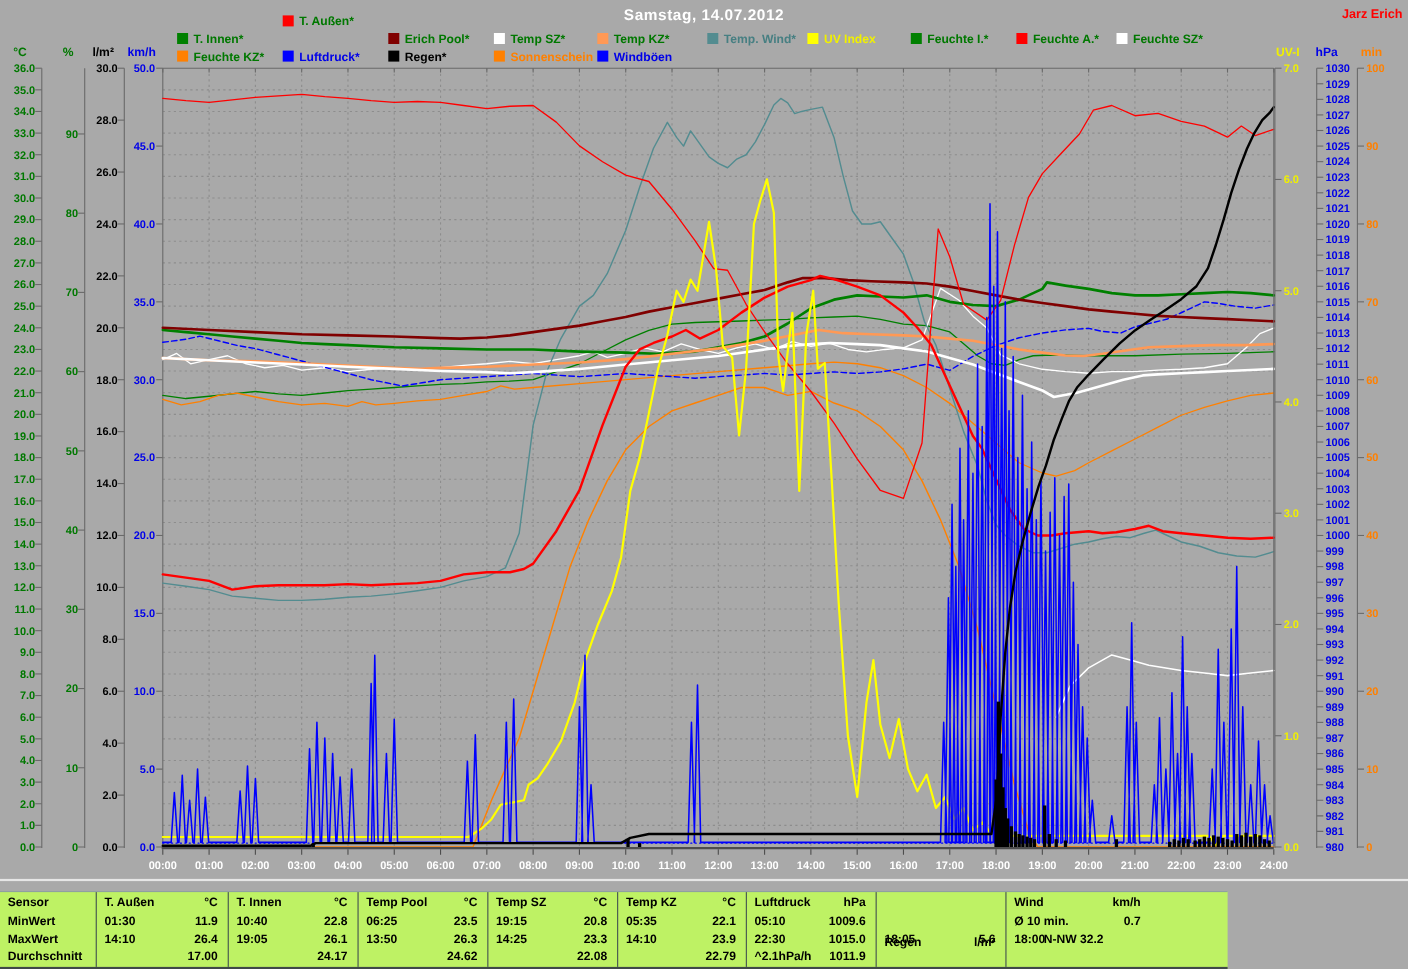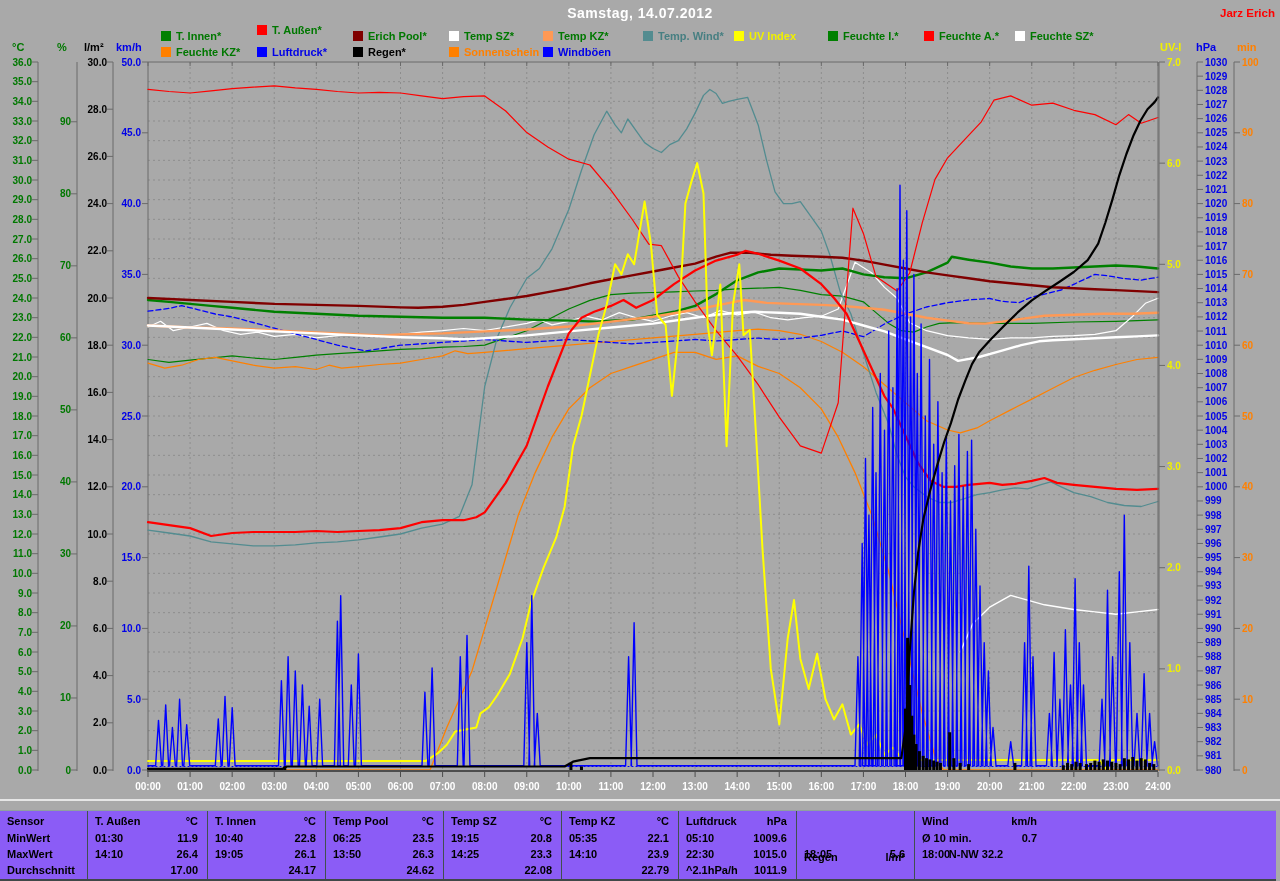--- a/index.html
+++ b/index.html
@@ -14,22 +14,22 @@
   }
   #watermark{
     position:absolute;top:7px;right:5px;
     color:#FF0000;font-size:11.5px;font-weight:bold;
   }
   #legend{position:absolute;top:0;left:0;width:1280px;height:62px;}
   .leg-item{position:absolute;height:12px;font-size:11px;font-weight:bold;white-space:nowrap;}
   .leg-sw{display:inline-block;width:10px;height:10px;margin-right:5px;vertical-align:-1px;}
   #chart{position:absolute;top:0;left:0;}
   #summary{
-    position:absolute;top:810px;left:0;width:1276px;height:68px;
-    background:#8b5cf6;border-top:1px solid #8FA0A0;border-bottom:2px solid #404848;
+    position:absolute;top:810px;left:0;width:1116px;height:68px;
+    background:#bef264;border-top:1px solid #8FA0A0;border-bottom:2px solid #404848;
     font-size:11px;font-weight:bold;color:#000;
   }
   .tcol{position:absolute;top:0;height:68px;border-left:1px solid #41504F;}
   .tcol.first{border-left:none;}
   .trow{position:absolute;left:0;height:16px;line-height:16px;white-space:nowrap;}
   .tl{position:absolute;left:7px;}
   .tr{position:absolute;text-align:right;}
   #edge3d{position:absolute;top:799px;left:0;width:1280px;height:2px;background:#E6E6E6;}
 </style>
 </head>
@@ -588,21 +588,21 @@
       <line x1="1158" y1="772" x2="1158" y2="777" stroke="#4D4D4D" stroke-width="1"></line>
       <text x="1158" y="790" fill="#FFFFFF" text-anchor="middle" font-size="10" font-weight="bold" font-family="&quot;Liberation Sans&quot;,sans-serif">24:00</text>
       <line x1="0" y1="800" x2="1280" y2="800" stroke="#E6E6E6" stroke-width="2"></line>
     </g>
   </svg>
 
 <div id="title">Samstag, 14.07.2012</div>
 <div id="watermark">Jarz Erich</div>
 <div id="legend">
     <span class="leg-item" style="left: 161px; top: 30px;"><span class="leg-sw" style="background: rgb(0, 128, 0);"></span><span style="color: rgb(0, 120, 0);">T. Innen*</span></span>
-    <span class="leg-item" style="left: 257px; top: 24px;"><span class="leg-sw" style="background: rgb(255, 0, 0);"></span><span style="color: rgb(0, 120, 0);">T. Außen*</span></span>
+    <span class="leg-item" style="left: 257px; top: 14px;"><span class="leg-sw" style="background: rgb(255, 0, 0);"></span><span style="color: rgb(0, 120, 0);">T. Außen*</span></span>
     <span class="leg-item" style="left: 353px; top: 30px;"><span class="leg-sw" style="background: rgb(128, 0, 0);"></span><span style="color: rgb(0, 120, 0);">Erich Pool*</span></span>
     <span class="leg-item" style="left: 449px; top: 30px;"><span class="leg-sw" style="background: rgb(255, 255, 255);"></span><span style="color: rgb(0, 120, 0);">Temp SZ*</span></span>
     <span class="leg-item" style="left: 543px; top: 30px;"><span class="leg-sw" style="background: rgb(255, 153, 85);"></span><span style="color: rgb(0, 120, 0);">Temp KZ*</span></span>
     <span class="leg-item" style="left: 643px; top: 30px;"><span class="leg-sw" style="background: rgb(83, 140, 144);"></span><span style="color: rgb(71, 127, 130);">Temp. Wind*</span></span>
     <span class="leg-item" style="left: 734px; top: 30px;"><span class="leg-sw" style="background: rgb(255, 255, 0);"></span><span style="color: rgb(240, 240, 0);">UV Index</span></span>
     <span class="leg-item" style="left: 828px; top: 30px;"><span class="leg-sw" style="background: rgb(0, 128, 0);"></span><span style="color: rgb(0, 120, 0);">Feuchte I.*</span></span>
     <span class="leg-item" style="left: 924px; top: 30px;"><span class="leg-sw" style="background: rgb(255, 0, 0);"></span><span style="color: rgb(0, 120, 0);">Feuchte A.*</span></span>
     <span class="leg-item" style="left: 1015px; top: 30px;"><span class="leg-sw" style="background: rgb(255, 255, 255);"></span><span style="color: rgb(0, 120, 0);">Feuchte SZ*</span></span>
     <span class="leg-item" style="left: 161px; top: 46px;"><span class="leg-sw" style="background: rgb(255, 128, 0);"></span><span style="color: rgb(0, 120, 0);">Feuchte KZ*</span></span>
     <span class="leg-item" style="left: 257px; top: 46px;"><span class="leg-sw" style="background: rgb(0, 0, 255);"></span><span style="color: rgb(0, 0, 232);">Luftdruck*</span></span>

